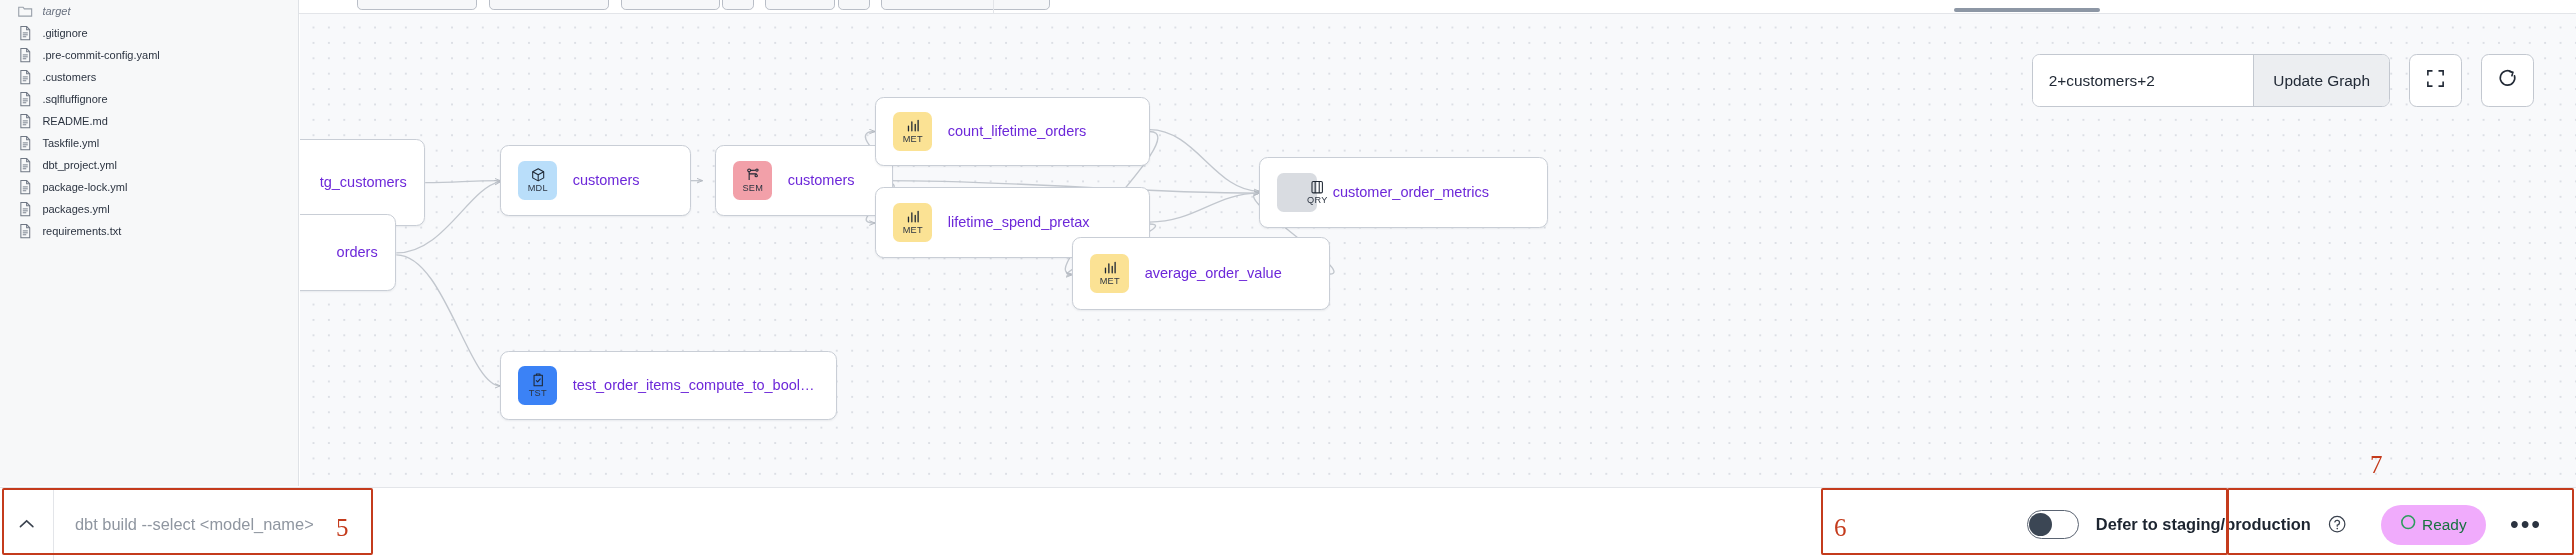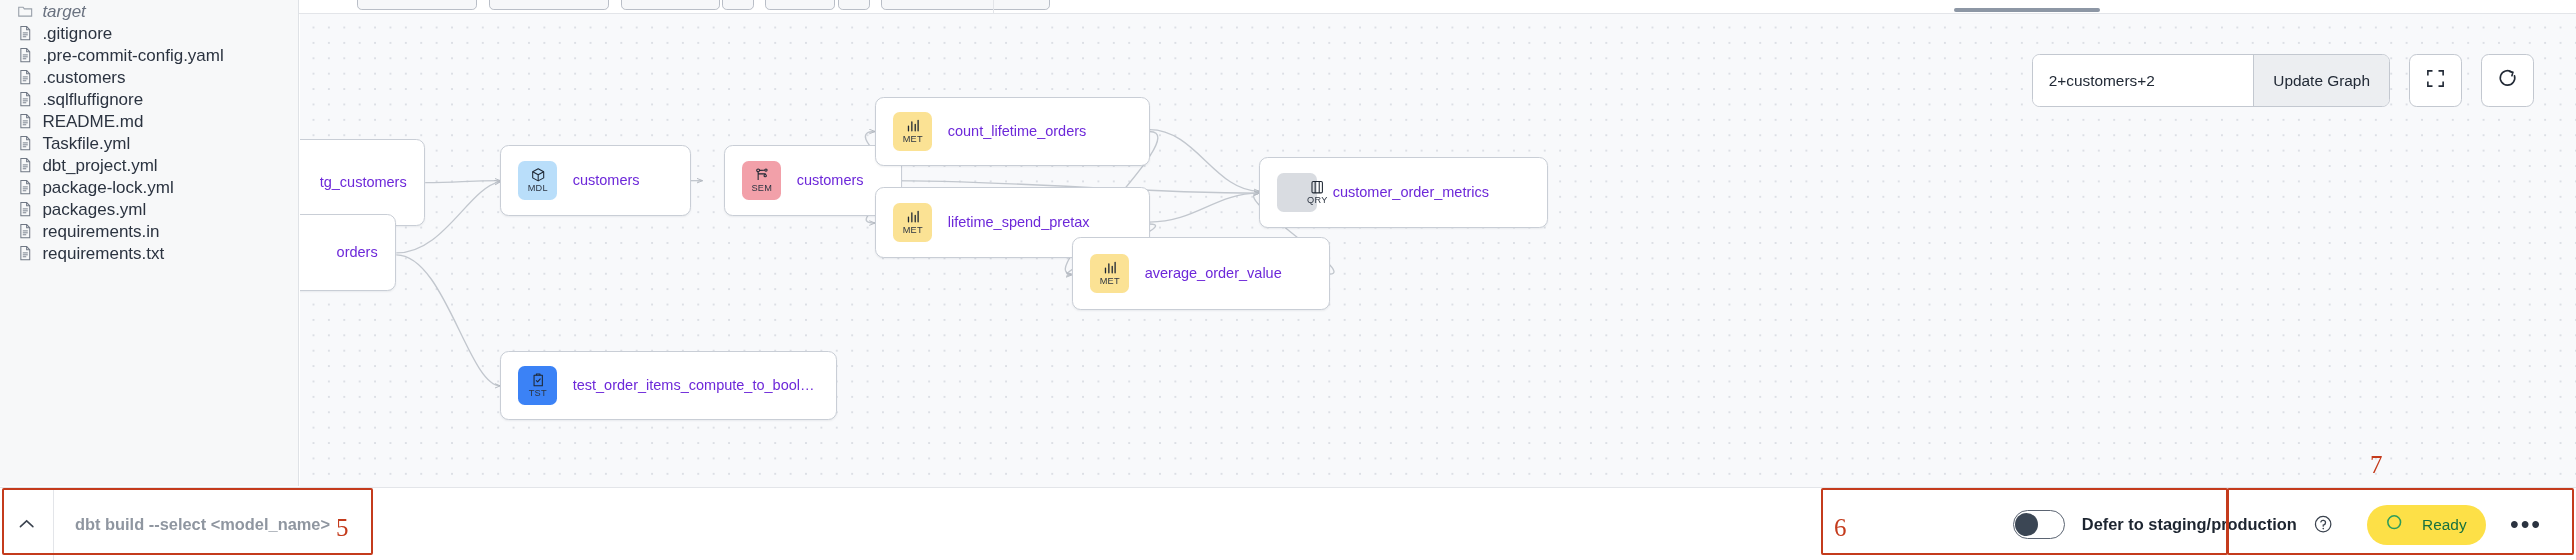--- a/index.html
+++ b/index.html
@@ -55,21 +55,21 @@
     background: #f7f8f9;
     border-right: 1px solid #dfe2e6;
     overflow: hidden;
   }
   .tree-row {
     position: relative;
     display: flex;
     align-items: center;
     height: 22px;
     padding-left: 17.3px;
-    font-size: 17px;
+    font-size: 11px;
     color: #2b3340;
     white-space: nowrap;
   }
   .tree-row .ficon {
     width: 16.4px; height: 16.4px;
     margin-right: 8.7px;
     flex: 0 0 16.4px;
     display: block;
   }
   .tree-row.folder .label {
@@ -200,21 +200,20 @@
   .cmd-input {
     flex: 0 0 auto;
     width: 318px;
     height: 74px;
     border: none; outline: none;
     background: transparent;
     padding-left: 21px;
     font-size: 16.4px;
     color: #222a36;
     font-family: "Liberation Sans", sans-serif;
-    font-weight: bold;
   }
   .cmd-input::placeholder { color: #8f96a0; }
   .bottom-spacer { flex: 1 1 auto; }
 
   .defer-group {
     display: flex; align-items: center;
     gap: 17.3px;
     padding-right: 15.4px;
   }
   .toggle {
@@ -238,25 +237,25 @@
     font-weight: bold;
     color: #1d2530;
     white-space: nowrap;
   }
   .help-icon {
     width: 18.3px; height: 18.3px;
     flex: 0 0 18.3px;
     cursor: pointer;
   }
   .ready-pill {
-    display: flex; align-items: center; gap: 20px;
+    display: flex; align-items: center; gap: 6px;
     height: 40px;
     padding: 0 19px;
     border-radius: 20px;
-    background: #fde047;
+    background: #f0abfc;
     margin-left: 19px;
     margin-right: 15.4px;
     cursor: pointer;
   }
   .ready-pill .rtext {
     font-size: 15.4px;
     color: #17713f;
   }
   .more-btn {
     width: 50px; height: 50px;
@@ -387,28 +386,20 @@
               <path d="M6,8.2 L11.2,8.2 M6,10.2 L11.2,10.2 M6,12.2 L9.6,12.2" stroke-width="0.95"></path>
             </svg></span>
           <span class="label">packages.yml</span>
         </div>
         <div class="tree-row">
           <span class="ficon"><svg viewBox="0 0 17 17" fill="none" stroke="#6f7784" stroke-width="1.05">
               <path d="M4,1.6 L10,1.6 L13.2,4.9 L13.2,15.4 L4,15.4 Z"></path>
               <path d="M10,1.6 L10,4.9 L13.2,4.9"></path>
               <path d="M6,8.2 L11.2,8.2 M6,10.2 L11.2,10.2 M6,12.2 L9.6,12.2" stroke-width="0.95"></path>
             </svg></span>
-          <span class="label">requirements.in</span>
-        </div>
-        <div class="tree-row">
-          <span class="ficon"><svg viewBox="0 0 17 17" fill="none" stroke="#6f7784" stroke-width="1.05">
-              <path d="M4,1.6 L10,1.6 L13.2,4.9 L13.2,15.4 L4,15.4 Z"></path>
-              <path d="M10,1.6 L10,4.9 L13.2,4.9"></path>
-              <path d="M6,8.2 L11.2,8.2 M6,10.2 L11.2,10.2 M6,12.2 L9.6,12.2" stroke-width="0.95"></path>
-            </svg></span>
           <span class="label">requirements.txt</span>
         </div>
       </div>
   </div>
 
   <div class="canvas">
 
     <svg class="edges" viewBox="0 0 2363 491" preserveAspectRatio="none">
       <defs>
         <marker id="ah" markerWidth="7" markerHeight="7" refX="6" refY="3" orient="auto" markerUnits="userSpaceOnUse">
@@ -464,21 +455,21 @@
           <div class="badge badge-tst">
             <svg width="16.4" height="16.4" viewBox="0 0 17 17" fill="none" stroke="#1e2733" stroke-width="1.1" stroke-linejoin="round">
               <path d="M4.2,3.3 L12.8,3.3 L12.8,14.2 L4.2,14.2 Z"></path>
               <path d="M6.6,3.3 L6.6,2.1 L10.4,2.1 L10.4,3.3"></path>
               <path d="M6.3,8.6 L7.9,10.3 L10.9,6.8"></path>
             </svg>
             <span class="code">TST</span>
           </div>
           <span class="nlabel">test_order_items_compute_to_bools...</span>
         </div>
-        <div class="node" style="left: 424px; top: 131px; width: 178px; height: 71px;">
+        <div class="node" style="left: 415px; top: 131px; width: 178px; height: 71px;">
           <div class="badge badge-sem">
             <svg width="16.4" height="16.4" viewBox="0 0 17 17" fill="none" stroke="#1e2733" stroke-width="1.1">
               <circle cx="4.3" cy="3.5" r="1.5"></circle>
               <circle cx="12.4" cy="3.2" r="1.2"></circle>
               <circle cx="11.6" cy="9.0" r="1.2"></circle>
               <path d="M4.3,5.0 L4.3,13.6 M4.3,7.1 L11.6,7.1 L11.6,7.8 M5.8,3.5 L11.2,3.3"></path>
             </svg>
             <span class="code">SEM</span>
           </div>
           <span class="nlabel">customers</span>

